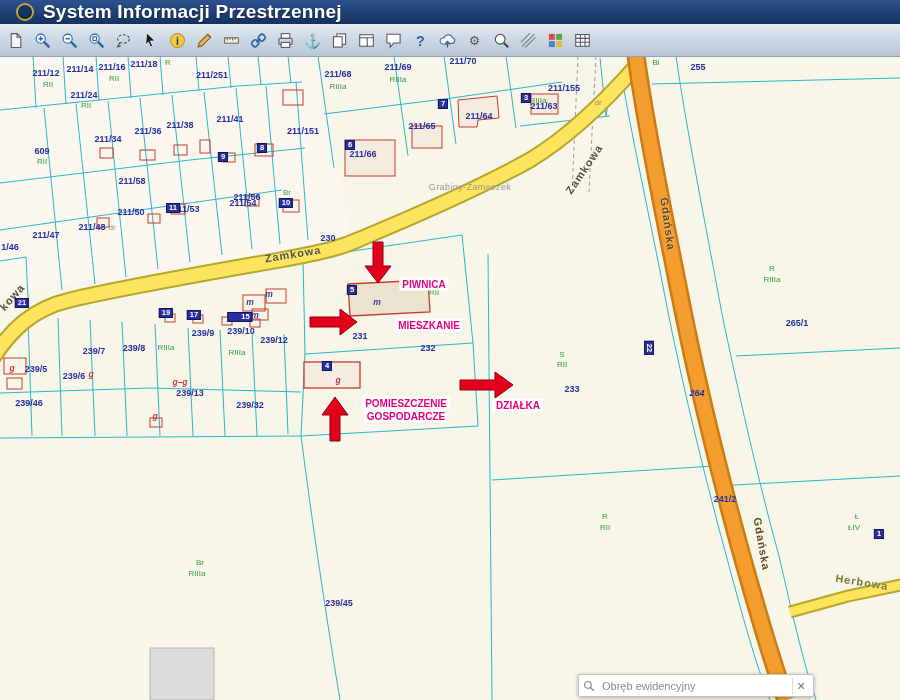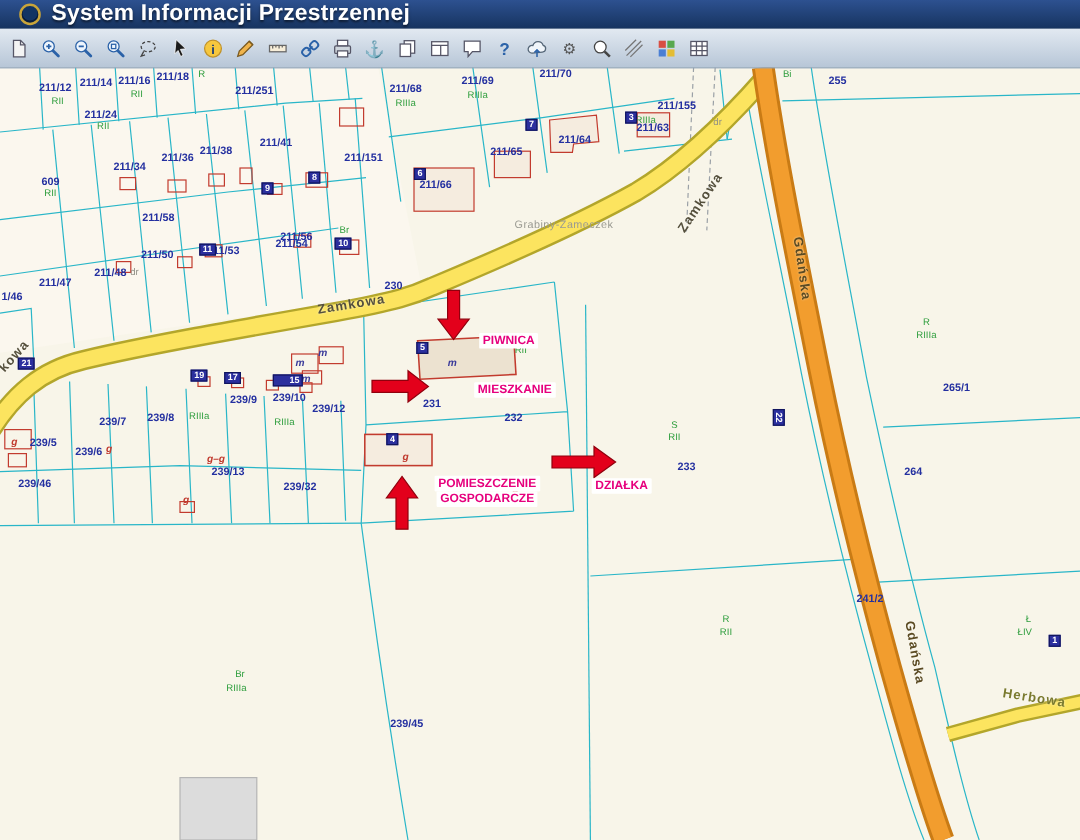--- a/index.html
+++ b/index.html
@@ -314,21 +314,21 @@
       <div class="plbl" style="left: 131px; top: 156px; transform: translate(-50%, -50%) rotate(0deg);">211/50</div>
       <div class="plbl" style="left: 186px; top: 153px; transform: translate(-50%, -50%) rotate(0deg);">211/53</div>
       <div class="plbl" style="left: 243px; top: 147px; transform: translate(-50%, -50%) rotate(0deg);">211/54</div>
       <div class="plbl" style="left: 46px; top: 179px; transform: translate(-50%, -50%) rotate(0deg);">211/47</div>
       <div class="plbl" style="left: 92px; top: 171px; transform: translate(-50%, -50%) rotate(0deg);">211/48</div>
       <div class="plbl" style="left: 328px; top: 182px; transform: translate(-50%, -50%) rotate(0deg);">230</div>
       <div class="plbl" style="left: 10px; top: 191px; transform: translate(-50%, -50%) rotate(0deg);">1/46</div>
       <div class="plbl" style="left: 360px; top: 280px; transform: translate(-50%, -50%) rotate(0deg);">231</div>
       <div class="plbl" style="left: 428px; top: 292px; transform: translate(-50%, -50%) rotate(0deg);">232</div>
       <div class="plbl" style="left: 572px; top: 333px; transform: translate(-50%, -50%) rotate(0deg);">233</div>
-      <div class="plbl" style="left: 761px; top: 337px; transform: translate(-50%, -50%) rotate(0deg);">264</div>
+      <div class="plbl" style="left: 697px; top: 337px; transform: translate(-50%, -50%) rotate(0deg); font-style: italic;">264</div>
       <div class="plbl" style="left: 797px; top: 267px; transform: translate(-50%, -50%) rotate(0deg);">265/1</div>
       <div class="plbl" style="left: 725px; top: 443px; transform: translate(-50%, -50%) rotate(0deg);">241/2</div>
       <div class="plbl" style="left: 203px; top: 277px; transform: translate(-50%, -50%) rotate(0deg);">239/9</div>
       <div class="plbl" style="left: 241px; top: 275px; transform: translate(-50%, -50%) rotate(0deg);">239/10</div>
       <div class="plbl" style="left: 274px; top: 284px; transform: translate(-50%, -50%) rotate(0deg);">239/12</div>
       <div class="plbl" style="left: 94px; top: 295px; transform: translate(-50%, -50%) rotate(0deg);">239/7</div>
       <div class="plbl" style="left: 134px; top: 292px; transform: translate(-50%, -50%) rotate(0deg);">239/8</div>
       <div class="plbl" style="left: 36px; top: 313px; transform: translate(-50%, -50%) rotate(0deg);">239/5</div>
       <div class="plbl" style="left: 74px; top: 320px; transform: translate(-50%, -50%) rotate(0deg);">239/6</div>
       <div class="plbl" style="left: 190px; top: 337px; transform: translate(-50%, -50%) rotate(0deg);">239/13</div>
@@ -393,13 +393,21 @@
       <div class="addr" style="left: 526px; top: 42px; transform: translate(-50%, -50%) rotate(0deg);">3</div>
       <div class="addr" style="left: 649px; top: 292px; transform: translate(-50%, -50%) rotate(90deg);">22</div>
       <div class="addr" style="left: 879px; top: 478px; transform: translate(-50%, -50%) rotate(0deg);">1</div>
       <div class="albl" style="left: 424px; top: 216px; transform: translate(-50%, -50%) rotate(0deg); margin-top: 12px;">PIWNICA</div>
       <div class="albl" style="left: 429px; top: 269px; transform: translate(-50%, -50%) rotate(0deg);">MIESZKANIE</div>
       <div class="albl" style="left: 406px; top: 347px; transform: translate(-50%, -50%) rotate(0deg);">POMIESZCZENIE</div>
       <div class="albl" style="left: 406px; top: 360px; transform: translate(-50%, -50%) rotate(0deg);">GOSPODARCZE</div>
       <div class="albl" style="left: 518px; top: 349px; transform: translate(-50%, -50%) rotate(0deg);">DZIAŁKA</div>
     </div>
 
+  <div class="searchbox">
+    <svg viewBox="0 0 16 16">
+      <circle cx="6.5" cy="6.5" r="4.5" fill="none" stroke="#8a8a8a" stroke-width="1.6"></circle>
+      <path d="M10 10l4.5 4.5" stroke="#8a8a8a" stroke-width="1.8"></path>
+    </svg>
+    <input placeholder="Obręb ewidencyjny" style="">
+    <div class="sclose">✕</div>
+  </div>
 </div>
 
 </body></html>

